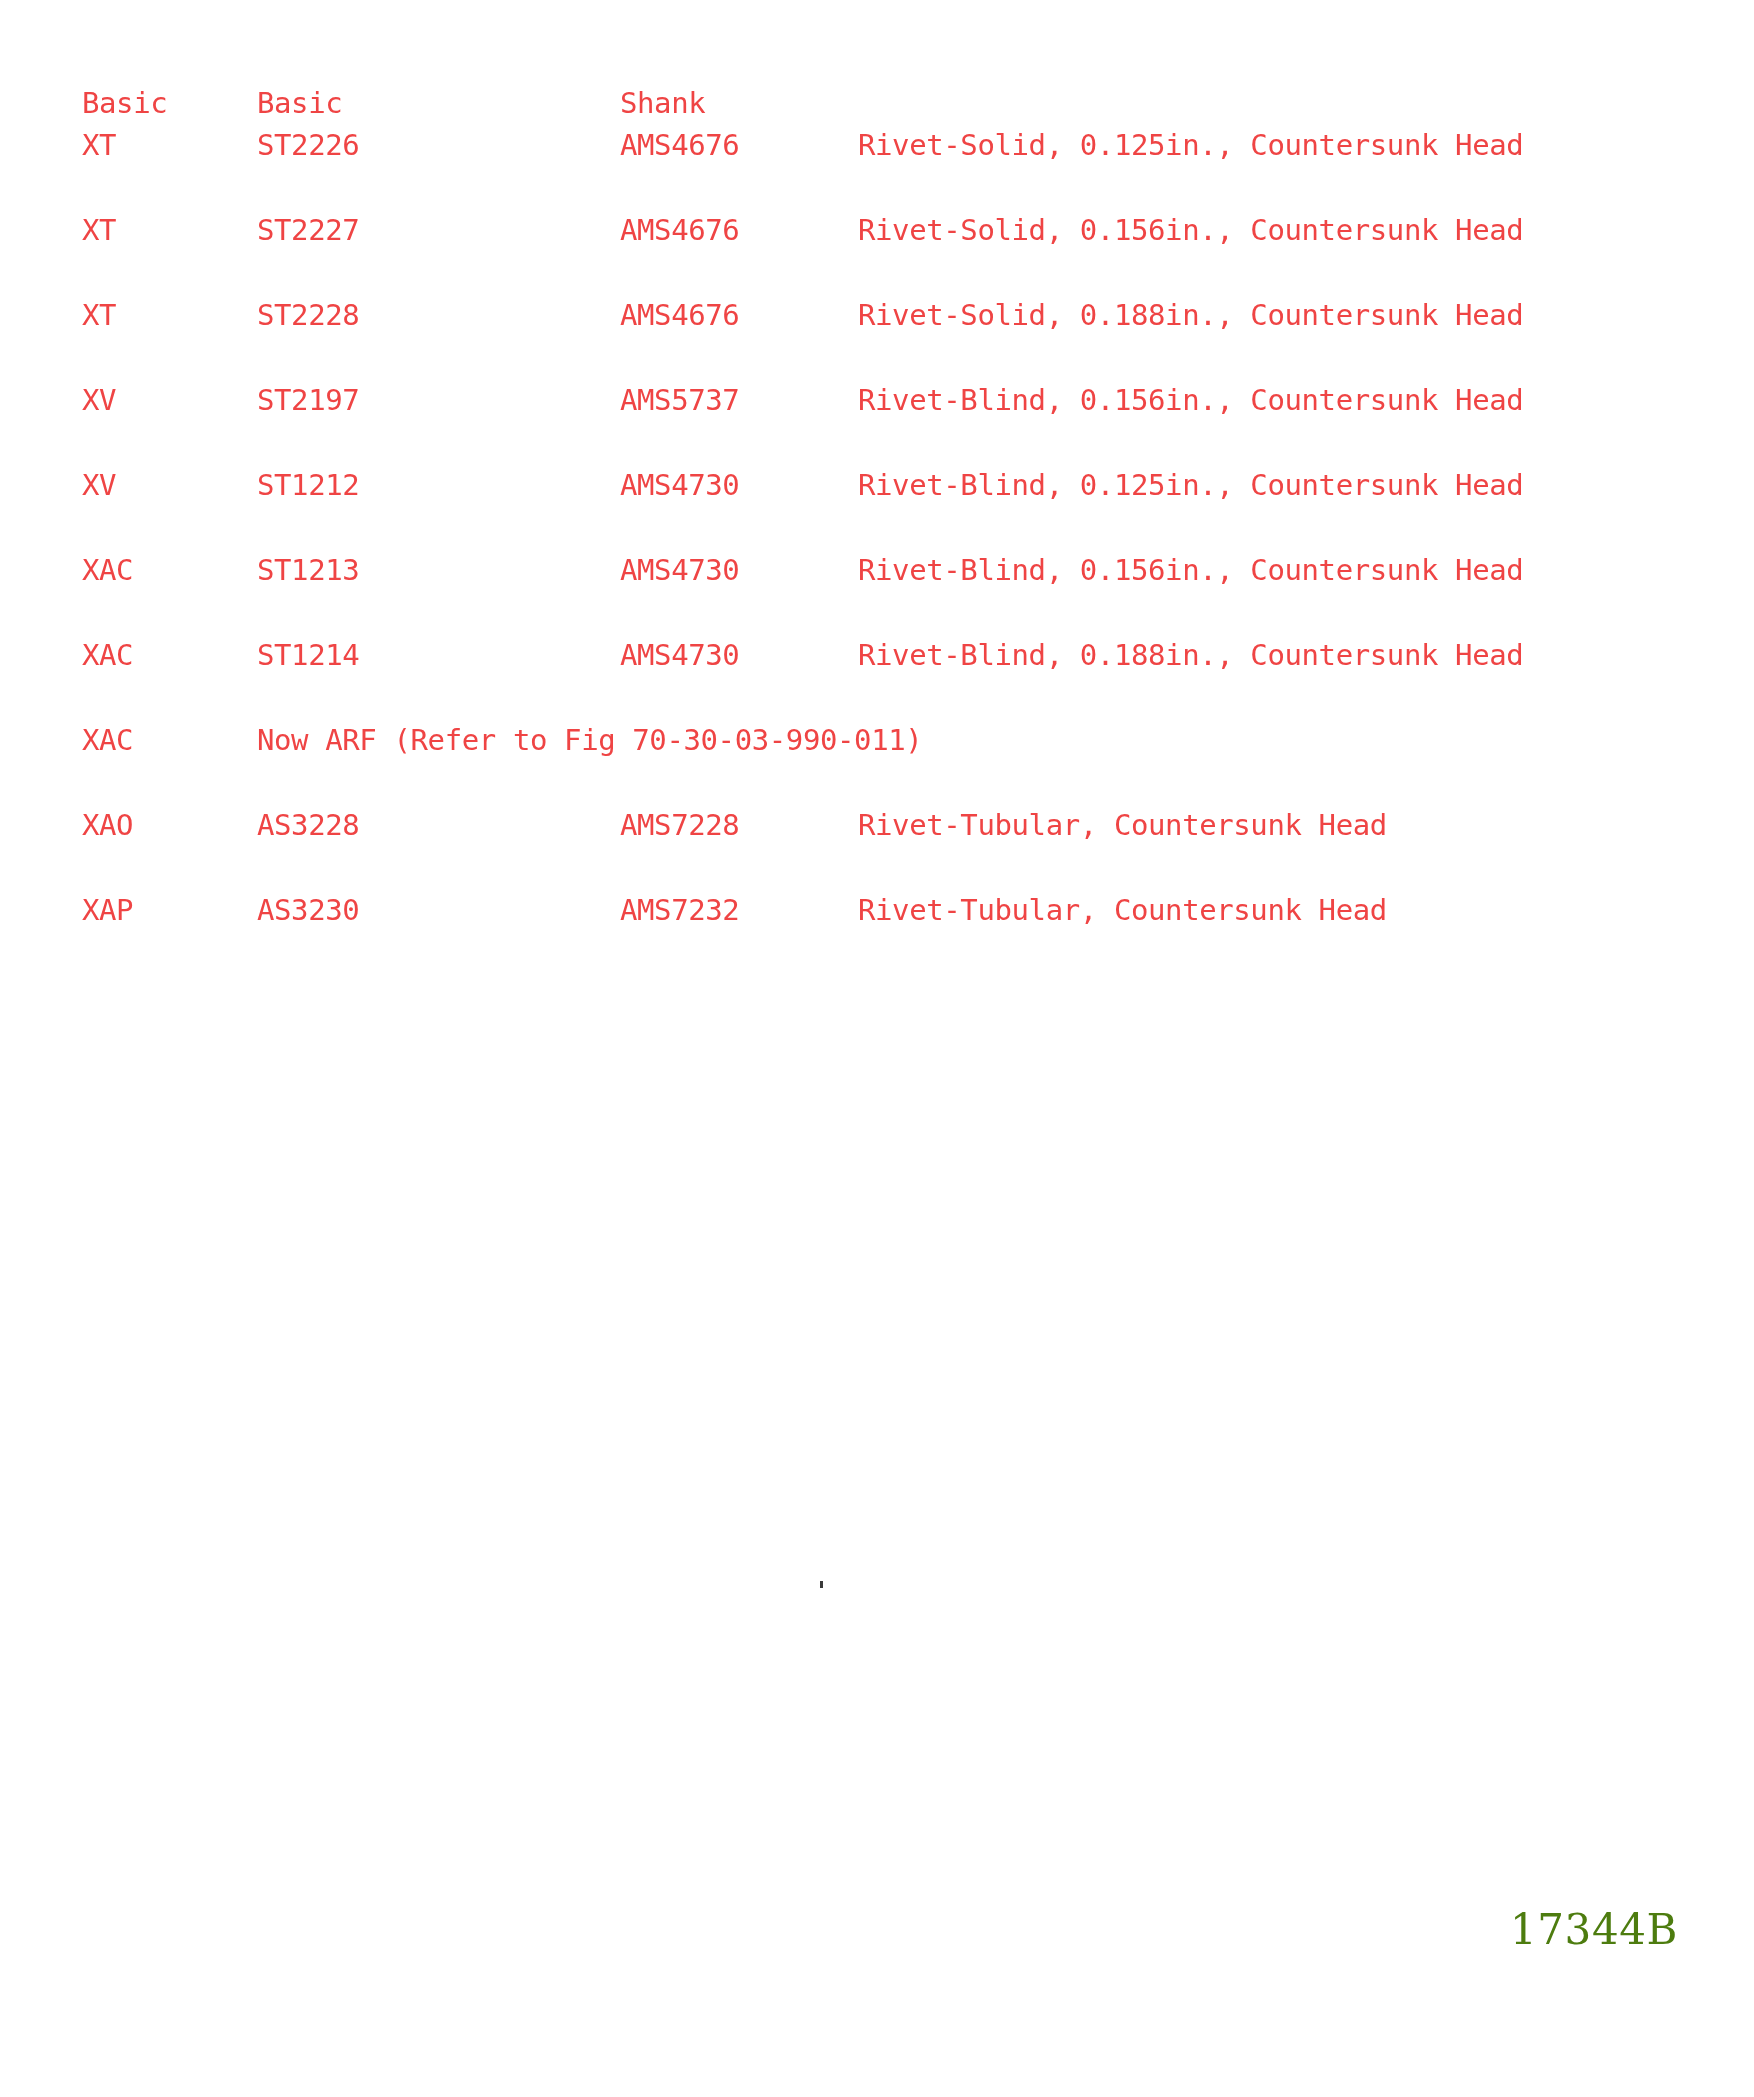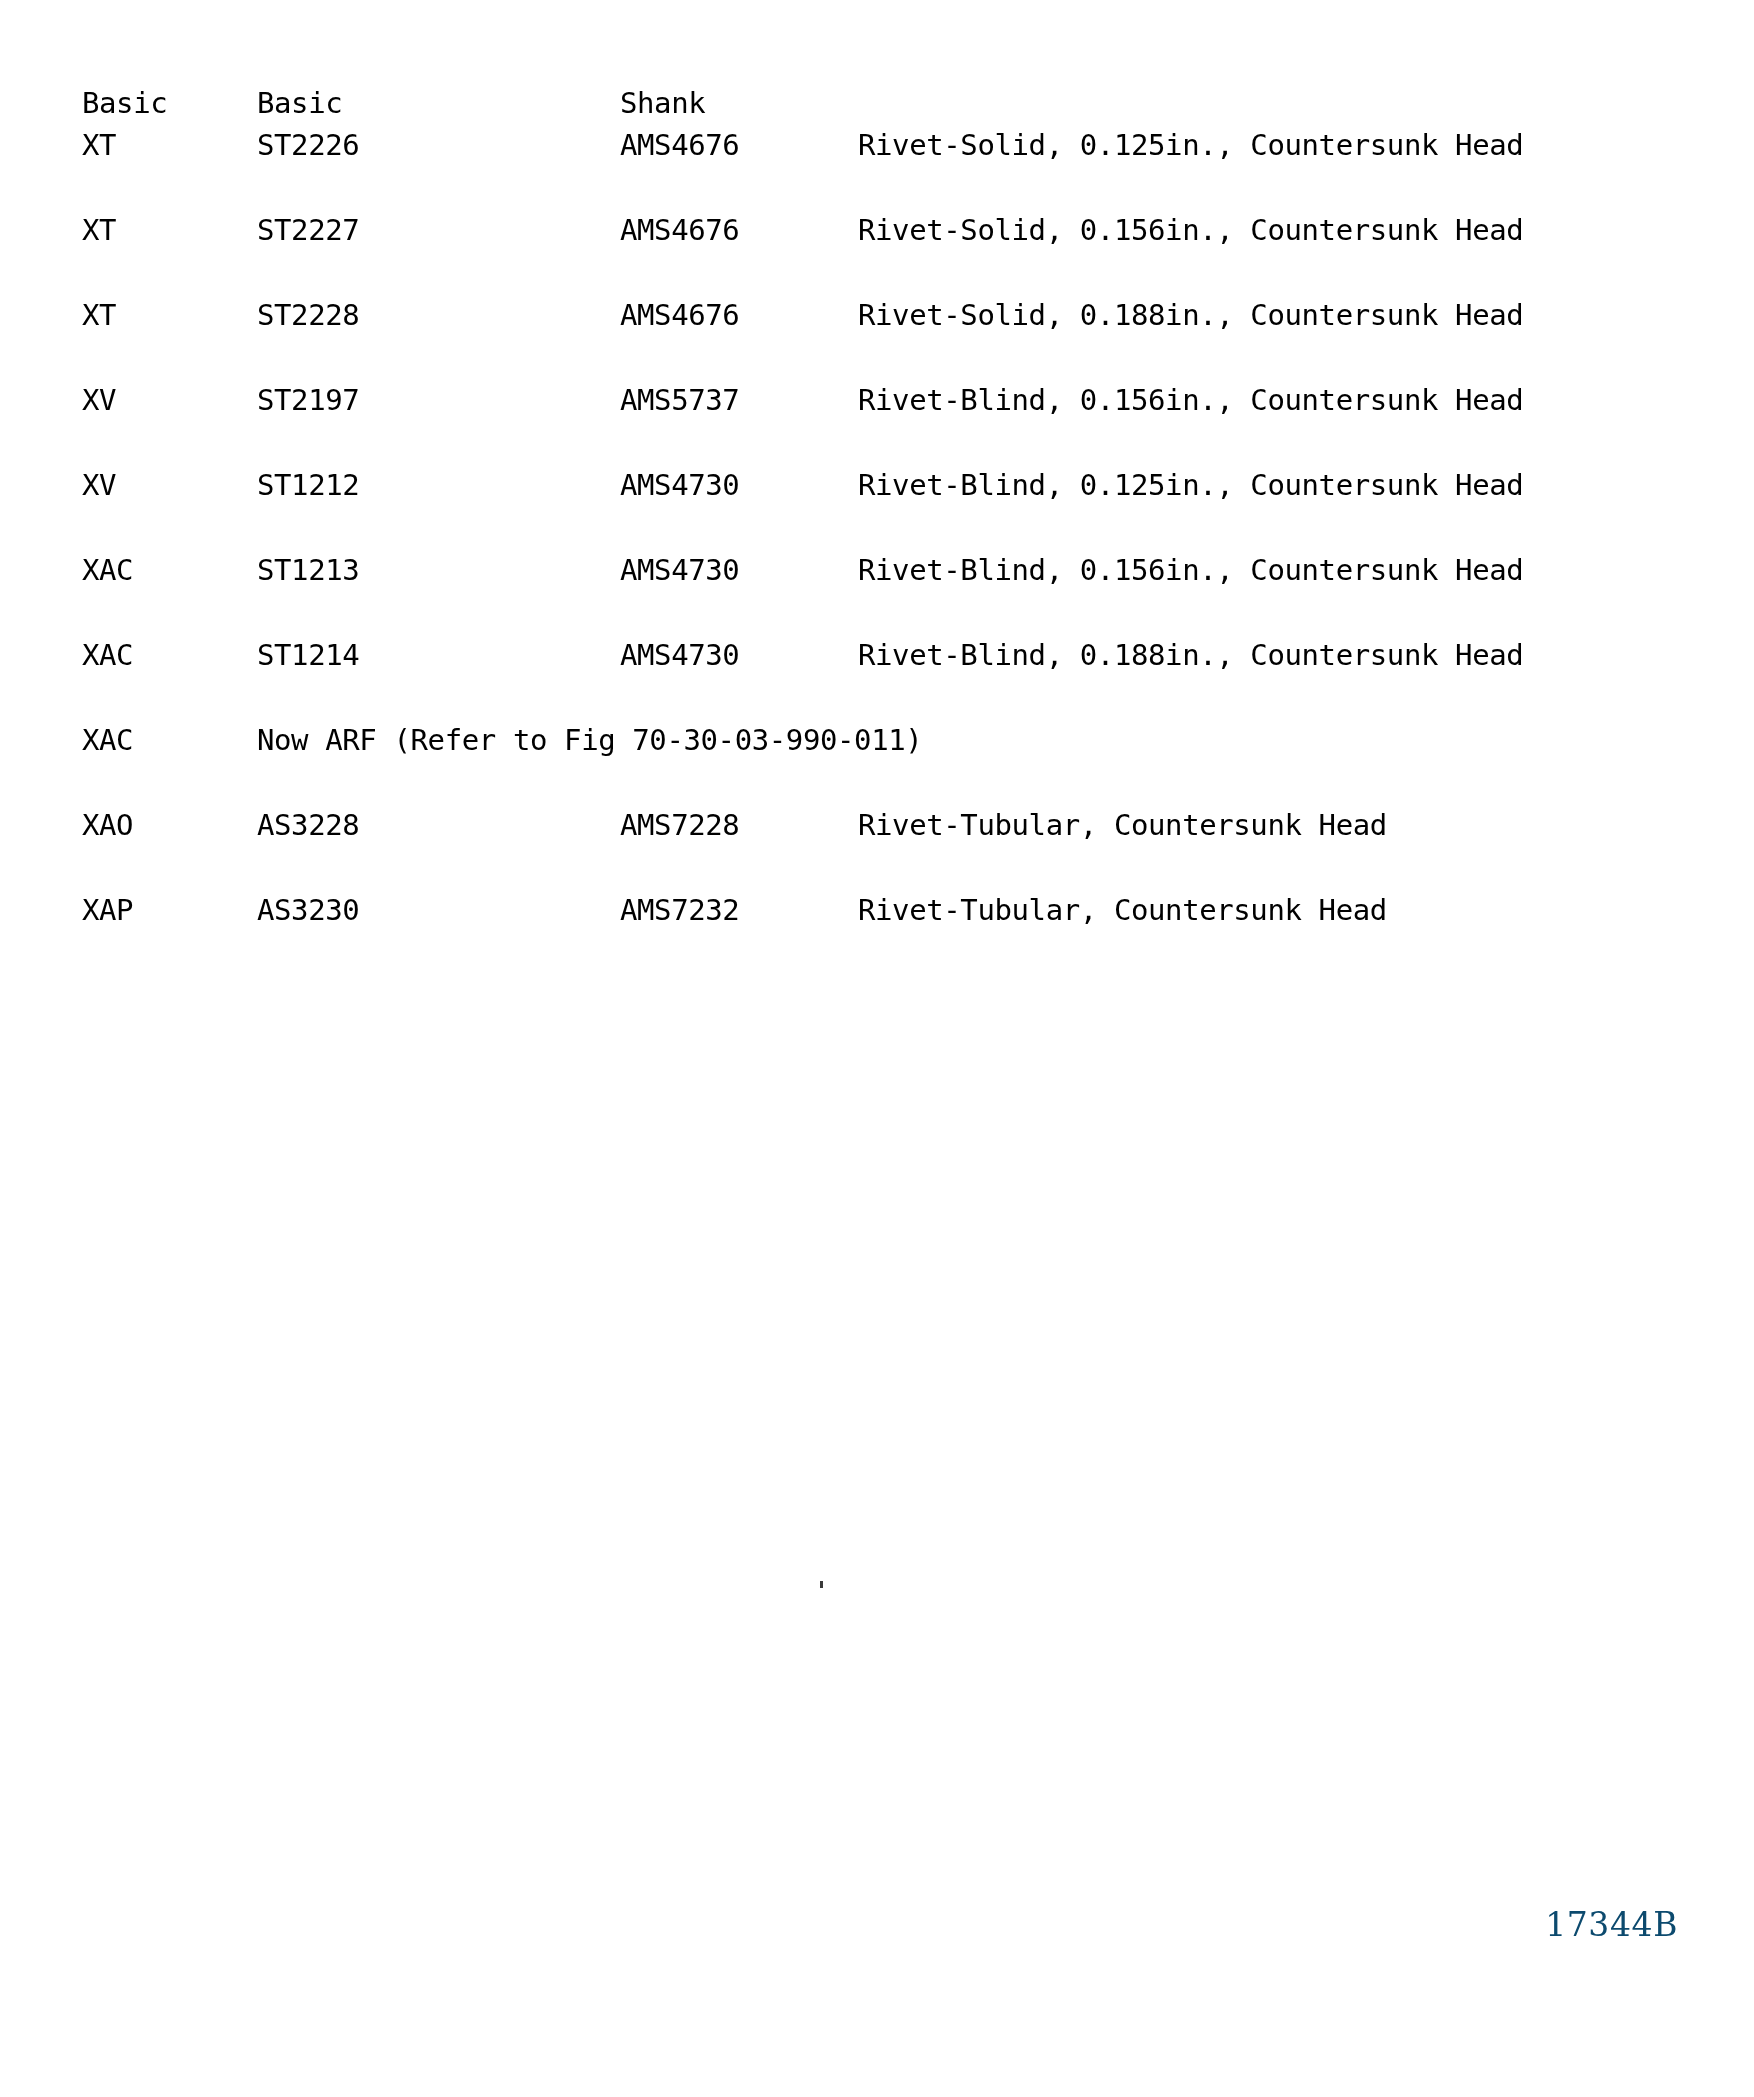--- a/index.html
+++ b/index.html
@@ -25,21 +25,21 @@
   
   .rivet-table {
     position: absolute;
     left: 82px;
     top: 82px;
     border-collapse: collapse;
     font-family: "DejaVu Sans Mono", "Liberation Mono", monospace;
     font-size: 29px;
     line-height: 42px;
     letter-spacing: -0.4px;
-    color: #000000;
+    color: #ef4444;
   }
 
   .rivet-table th,
   .rivet-table td {
     padding: 0;
     margin: 0;
     text-align: left;
     vertical-align: top;
     font-weight: normal;
     white-space: pre;
@@ -79,23 +79,23 @@
     height: 7px;
     background: #3a3a3a;
   }
 
   
   .figure-number {
     position: absolute;
     right: 77px;
     top: 1905px;
     font-family: "DejaVu Serif", "Liberation Serif", serif;
-    font-size: 33px;
+    font-size: 42px;
     letter-spacing: 0.6px;
-    color: #0c4a6e;
+    color: #4d7c0f;
     white-space: pre;
   }
 </style>
 </head>
 <body>
 
 <div class="page">
 
   <table class="rivet-table">
     <colgroup>

